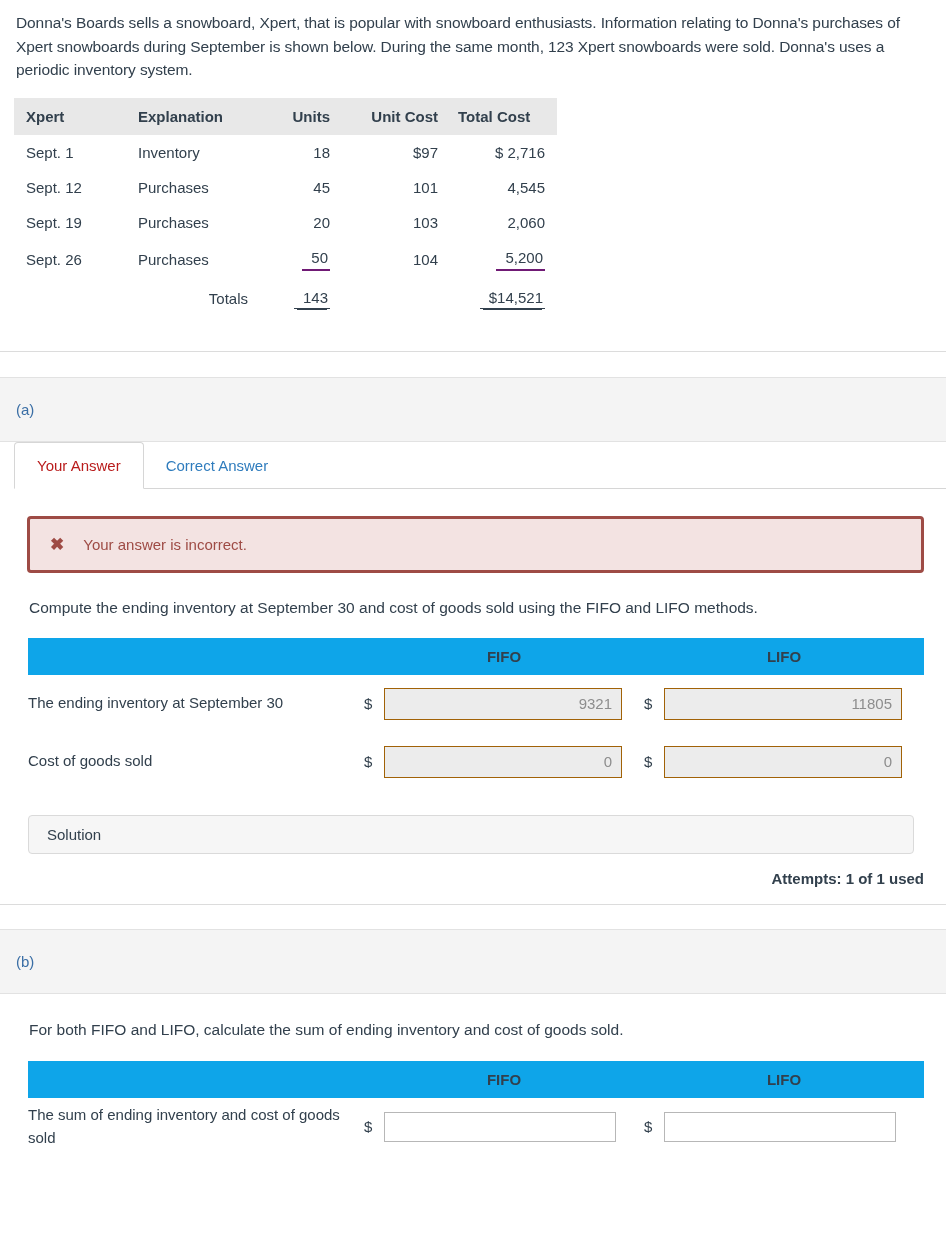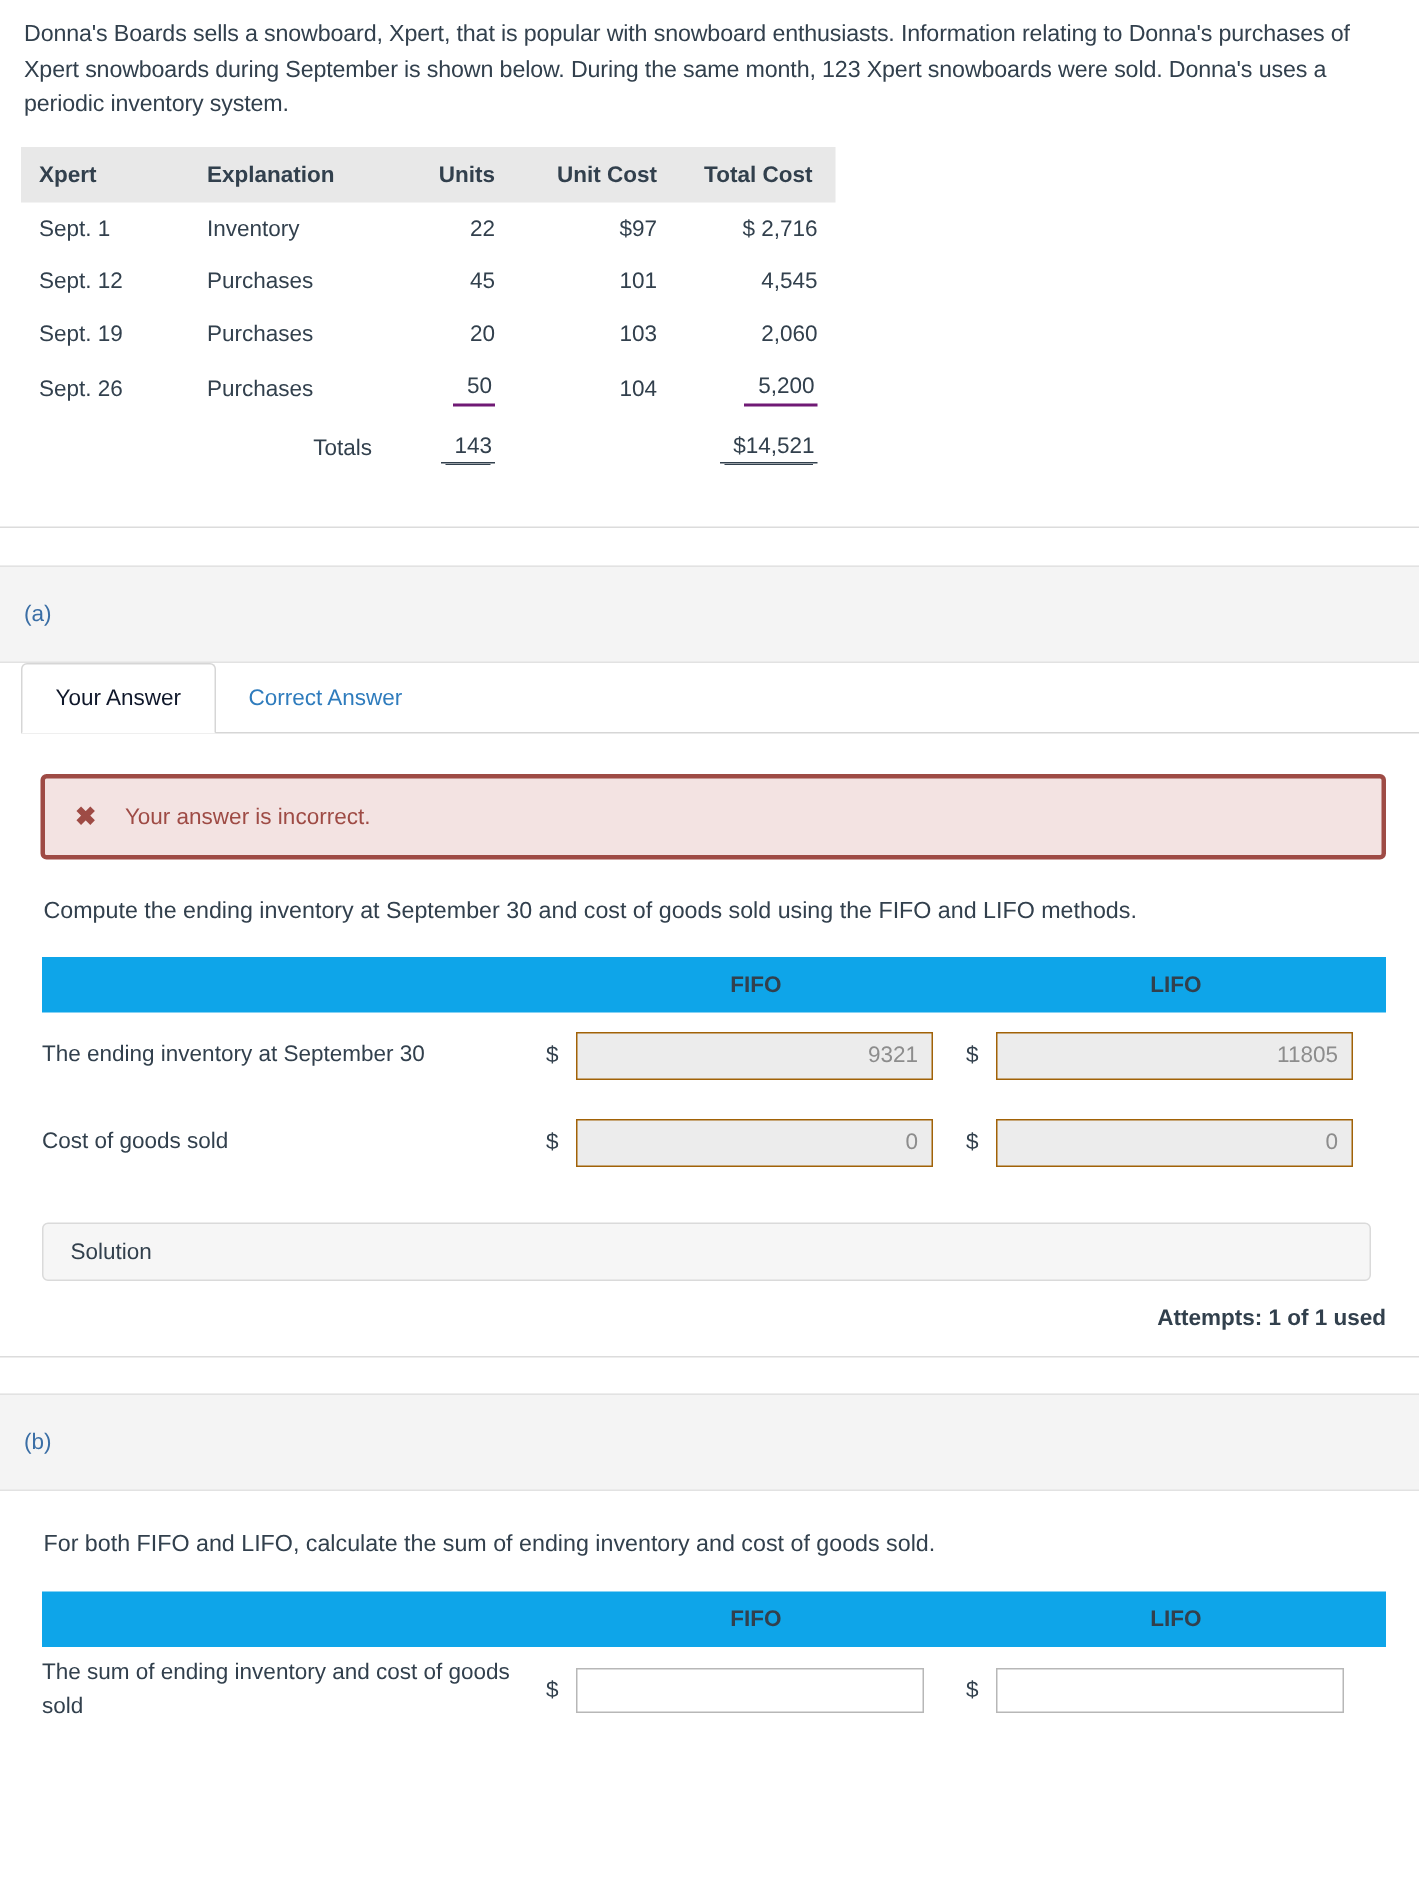--- a/index.html
+++ b/index.html
@@ -36,21 +36,21 @@
   table.purchases th {
     background: #e8e8e8;
     font-weight: bold;
     padding: 10px 10px 10px 10px;
     white-space: nowrap;
   }
   table.purchases th.th-date   { text-align: left;  padding-left: 12px; width: 92px; }
   table.purchases th.th-expl   { text-align: left;  width: 110px; }
   table.purchases th.th-units  { text-align: right; width: 62px; }
   table.purchases th.th-unit   { text-align: right; width: 88px; }
-  table.purchases th.th-total  { text-align: center; width: 95px; padding-right: 4px; }
+  table.purchases th.th-total  { text-align: left; width: 95px; padding-right: 4px; }
 
   table.purchases td {
     padding: 9px 10px;
     white-space: nowrap;
   }
   table.purchases td.c-date  { text-align: left; padding-left: 12px; }
   table.purchases td.c-expl  { text-align: left; }
   table.purchases td.c-num   { text-align: right; }
   table.purchases td.c-total { text-align: right; padding-right: 12px; }
 
@@ -98,21 +98,21 @@
     font-size: 15px;
     box-sizing: border-box;
     position: relative;
     z-index: 2;
   }
   .tab.active {
     background: #ffffff;
     border: 1px solid #d6d6d6;
     border-bottom: 1px solid #ffffff;
     border-radius: 4px 4px 0 0;
-    color: #0f172a;
+    color: #b91c1c;
   }
   .tab.link { color: #2f7cbd; cursor: pointer; }
 
   
   .alert {
     margin: 27px 22px 0 27px;
     border: 3px solid #9e4b45;
     background: #f3e3e2;
     border-radius: 4px;
     height: 57px;
@@ -220,21 +220,21 @@
         <th class="th-expl">Explanation</th>
         <th class="th-units">Units</th>
         <th class="th-unit">Unit Cost</th>
         <th class="th-total">Total Cost</th>
       </tr>
     </thead>
     <tbody>
       <tr>
         <td class="c-date">Sept. 1</td>
         <td class="c-expl">Inventory</td>
-        <td class="c-num">22</td>
+        <td class="c-num">18</td>
         <td class="c-num">$97</td>
         <td class="c-total">$ 2,716</td>
       </tr>
       <tr>
         <td class="c-date">Sept. 12</td>
         <td class="c-expl">Purchases</td>
         <td class="c-num">45</td>
         <td class="c-num">101</td>
         <td class="c-total">4,545</td>
       </tr>

